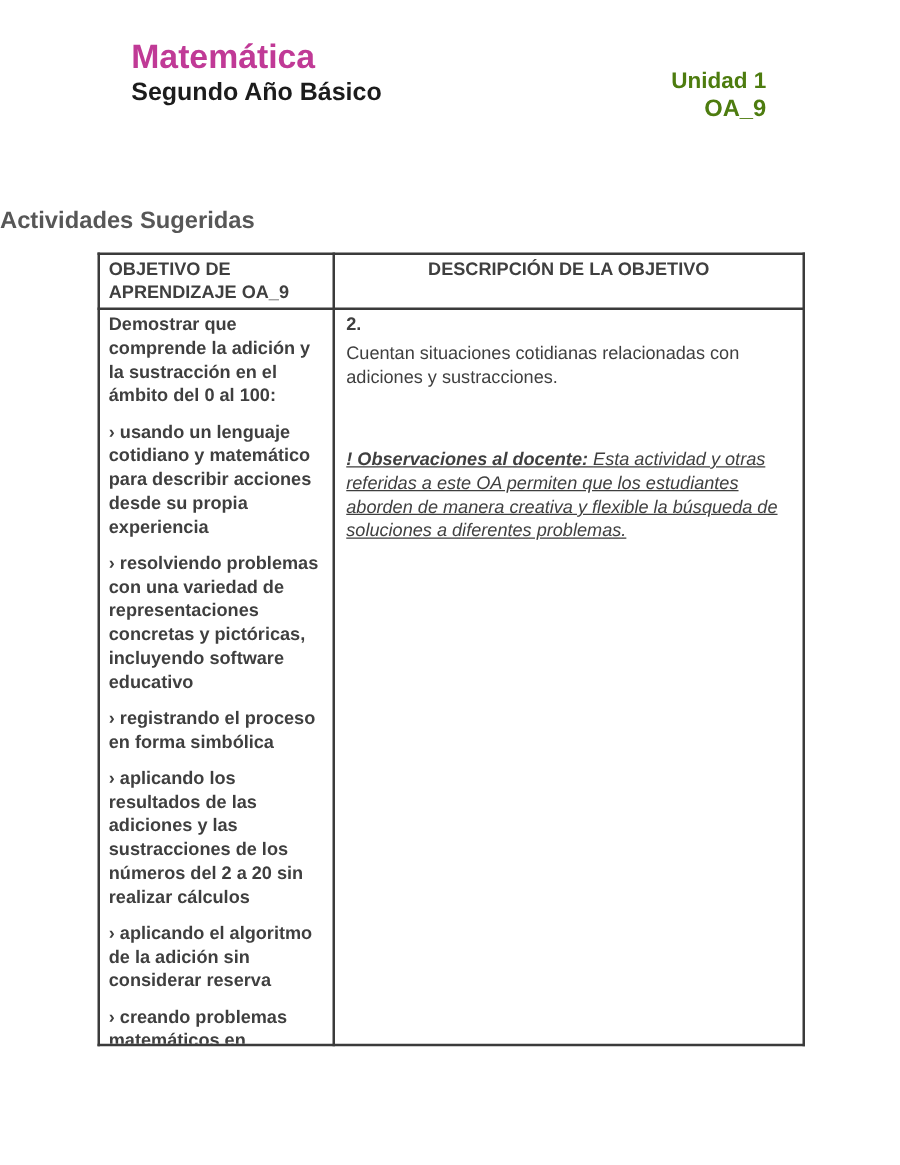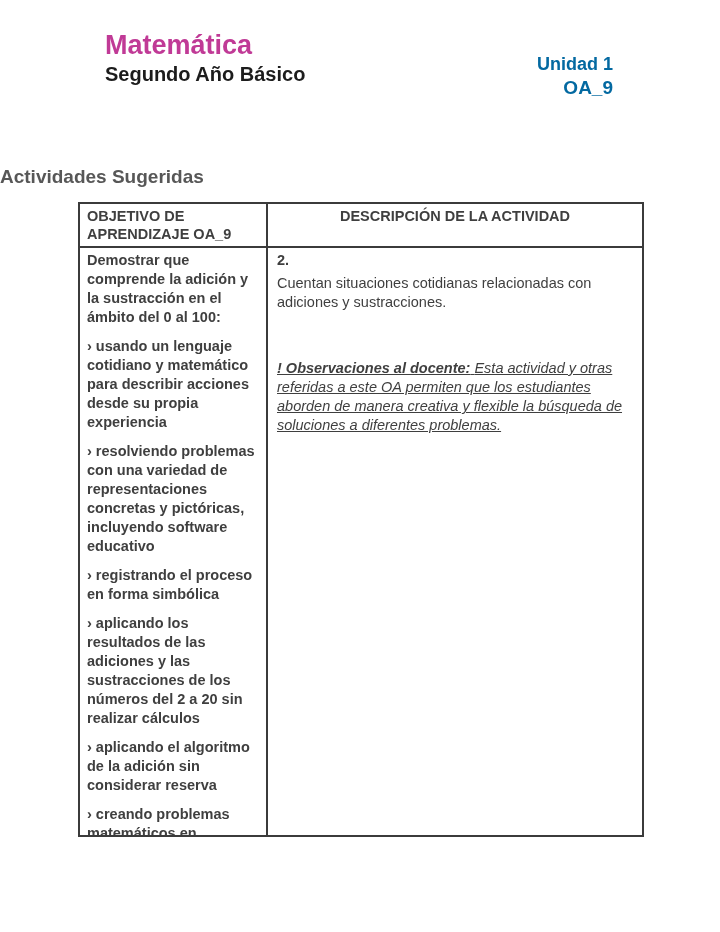--- a/index.html
+++ b/index.html
@@ -21,21 +21,21 @@
   .subject-title {
     font-size: 27px; font-weight: bold; color: #c03a96;
     letter-spacing: 0px; line-height: 34px;
   }
   .grade-subtitle {
     font-size: 20px; font-weight: bold; color: #1c1c1c;
     line-height: 24px;
   }
   .header-right {
     position: absolute; right: 107px; top: 53px;
-    text-align: right; color: #0369a1; font-weight: bold;
+    text-align: right; color: #4d7c0f; font-weight: bold;
   }
   .unit-label { font-size: 18px; line-height: 23px; }
   .oa-label   { font-size: 19px; line-height: 24px; }
 
   
   .section-title {
     position: absolute; left: 0; top: 166px; width: 720px;
     font-size: 19px; font-weight: bold; color: #575757;
   }
 
@@ -92,21 +92,21 @@
     <div class="unit-label">Unidad 1</div>
     <div class="oa-label">OA_9</div>
   </div>
 
   <div class="section-title">Actividades Sugeridas</div>
 
   <table class="activities">
     <thead>
       <tr>
         <th class="col-obj">OBJETIVO DE APRENDIZAJE OA_9</th>
-        <th class="col-desc">DESCRIPCIÓN DE LA ACTIVIDAD</th>
+        <th class="col-desc">DESCRIPCIÓN DE LA OBJETIVO</th>
       </tr>
     </thead>
     <tbody>
       <tr>
         <td class="cell-obj">
           <div class="cell-clip">
             <p>Demostrar que comprende la adición y la sustracción en el ámbito del 0 al 100:</p>
             <p>› usando un lenguaje cotidiano y matemático para describir acciones desde su propia experiencia</p>
             <p>› resolviendo problemas con una variedad de representaciones concretas y pictóricas, incluyendo software educativo</p>
             <p>› registrando el proceso en forma simbólica</p>

